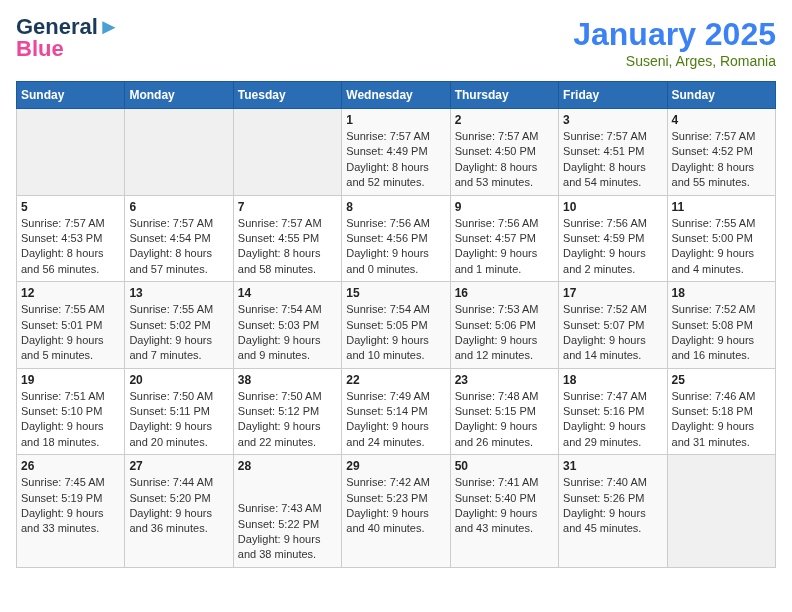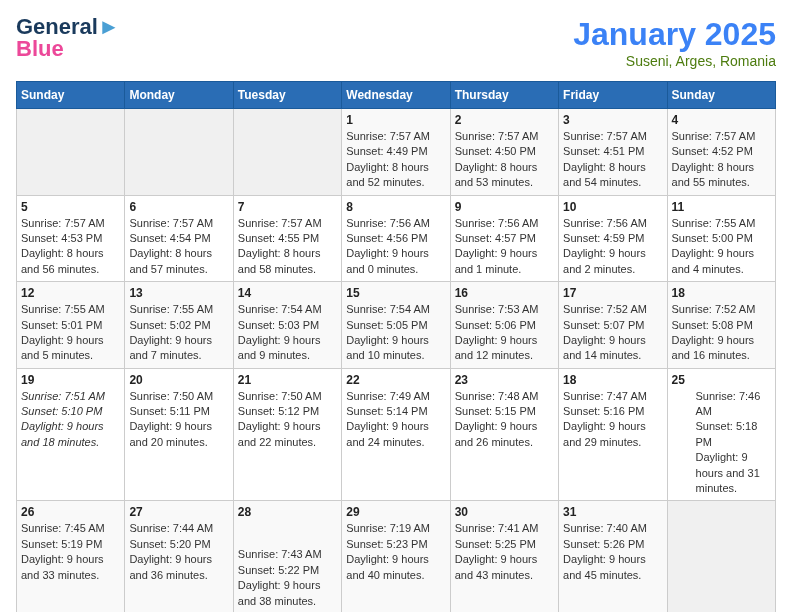--- a/index.html
+++ b/index.html
@@ -224,32 +224,32 @@
         <td>
           <div class="day-num">18</div>
           <div class="day-info" style="white-space: pre-line;">Sunrise: 7:52 AM
 Sunset: 5:08 PM
 Daylight: 9 hours and 16 minutes.</div>
         </td>
       </tr>
       <tr>
         <td>
           <div class="day-num">19</div>
-          <div class="day-info" style="white-space: pre-line; font-style: italic;">Sunrise: 7:51 AM
+          <div class="day-info" style="white-space: pre-line;">Sunrise: 7:51 AM
 Sunset: 5:10 PM
 Daylight: 9 hours and 18 minutes.</div>
         </td>
         <td>
           <div class="day-num">20</div>
           <div class="day-info" style="white-space: pre-line;">Sunrise: 7:50 AM
 Sunset: 5:11 PM
 Daylight: 9 hours and 20 minutes.</div>
         </td>
         <td>
-          <div class="day-num">21</div>
+          <div class="day-num">38</div>
           <div class="day-info" style="white-space: pre-line;">Sunrise: 7:50 AM
 Sunset: 5:12 PM
 Daylight: 9 hours and 22 minutes.</div>
         </td>
         <td>
           <div class="day-num">22</div>
           <div class="day-info" style="white-space: pre-line;">Sunrise: 7:49 AM
 Sunset: 5:14 PM
 Daylight: 9 hours and 24 minutes.</div>
         </td>
@@ -260,21 +260,21 @@
 Daylight: 9 hours and 26 minutes.</div>
         </td>
         <td>
           <div class="day-num">18</div>
           <div class="day-info" style="white-space: pre-line;">Sunrise: 7:47 AM
 Sunset: 5:16 PM
 Daylight: 9 hours and 29 minutes.</div>
         </td>
         <td>
           <div class="day-num">25</div>
-          <div class="day-info" style="white-space: pre-line; margin-left: 24px;">Sunrise: 7:46 AM
+          <div class="day-info" style="white-space: pre-line;">Sunrise: 7:46 AM
 Sunset: 5:18 PM
 Daylight: 9 hours and 31 minutes.</div>
         </td>
       </tr>
       <tr>
         <td>
           <div class="day-num">26</div>
           <div class="day-info" style="white-space: pre-line;">Sunrise: 7:45 AM
 Sunset: 5:19 PM
 Daylight: 9 hours and 33 minutes.</div>
@@ -286,28 +286,28 @@
 Daylight: 9 hours and 36 minutes.</div>
         </td>
         <td>
           <div class="day-num">28</div>
           <div class="day-info" style="white-space: pre-line; margin-top: 28px;">Sunrise: 7:43 AM
 Sunset: 5:22 PM
 Daylight: 9 hours and 38 minutes.</div>
         </td>
         <td>
           <div class="day-num">29</div>
-          <div class="day-info" style="white-space: pre-line;">Sunrise: 7:19 AM
+          <div class="day-info" style="white-space: pre-line;">Sunrise: 7:42 AM
 Sunset: 5:23 PM
 Daylight: 9 hours and 40 minutes.</div>
         </td>
         <td>
-          <div class="day-num">30</div>
+          <div class="day-num">50</div>
           <div class="day-info" style="white-space: pre-line;">Sunrise: 7:41 AM
-Sunset: 5:25 PM
+Sunset: 5:40 PM
 Daylight: 9 hours and 43 minutes.</div>
         </td>
         <td>
           <div class="day-num">31</div>
           <div class="day-info" style="white-space: pre-line;">Sunrise: 7:40 AM
 Sunset: 5:26 PM
 Daylight: 9 hours and 45 minutes.</div>
         </td>
         <td class="empty-cell"></td>
       </tr>

